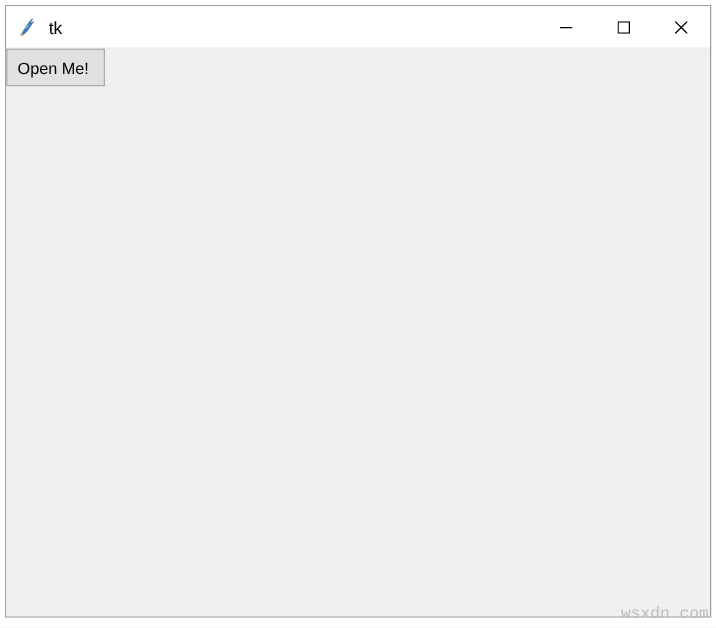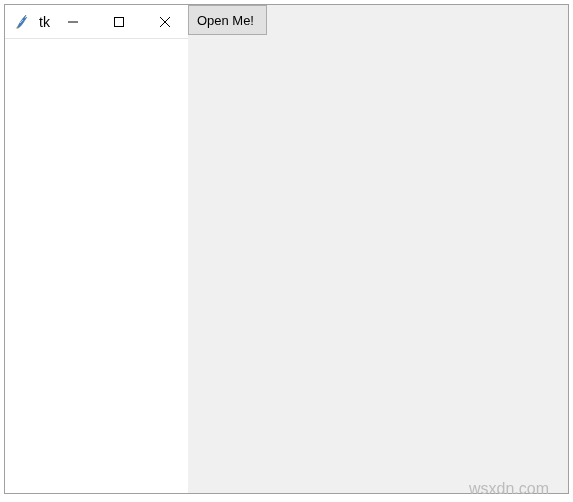--- a/index.html
+++ b/index.html
@@ -16,21 +16,21 @@
     }
     .window {
       position: absolute;
       top: 4px;
       left: 4px;
       width: 565px;
       height: 490px;
       border: 1px solid #a0a0a0;
       background: #fff;
       display: flex;
-      flex-direction: row;
+      flex-direction: column;
     }
     .titlebar {
       height: 34px;
       background: #ffffff;
       display: flex;
       align-items: center;
       border-bottom: 1px solid #e5e5e5;
       flex-shrink: 0;
     }
     .titlebar-icon {
@@ -77,24 +77,24 @@
       font-family: "Segoe UI", Tahoma, sans-serif;
       font-size: 13px;
       color: #000;
       cursor: pointer;
       display: flex;
       align-items: center;
     }
     .watermark {
       position: absolute;
       bottom: 4px;
-      right: 24px;
-      font-size: 16px;
+      right: 6px;
+      font-size: 13px;
       color: #bcbcbc;
-      font-family: Liberation Sans, sans-serif;
+      font-family: Liberation Mono, monospace;
     }
   </style>
 </head>
 <body>
 
 <div class="window">
   <div class="titlebar">
     <span class="titlebar-icon">
       <svg width="16" height="16" viewBox="0 0 16 16">
         <path d="M3 14 C3 14 5 10 7 7 C9 4 11 2 12 1 C12 1 11 3 10 5 C12 4 13 3 13 3 C13 3 11 6 9 9 C7 12 5 14 3 14 Z" fill="#3f7fbf" stroke="#2a5a8a" stroke-width="0.5"></path>

